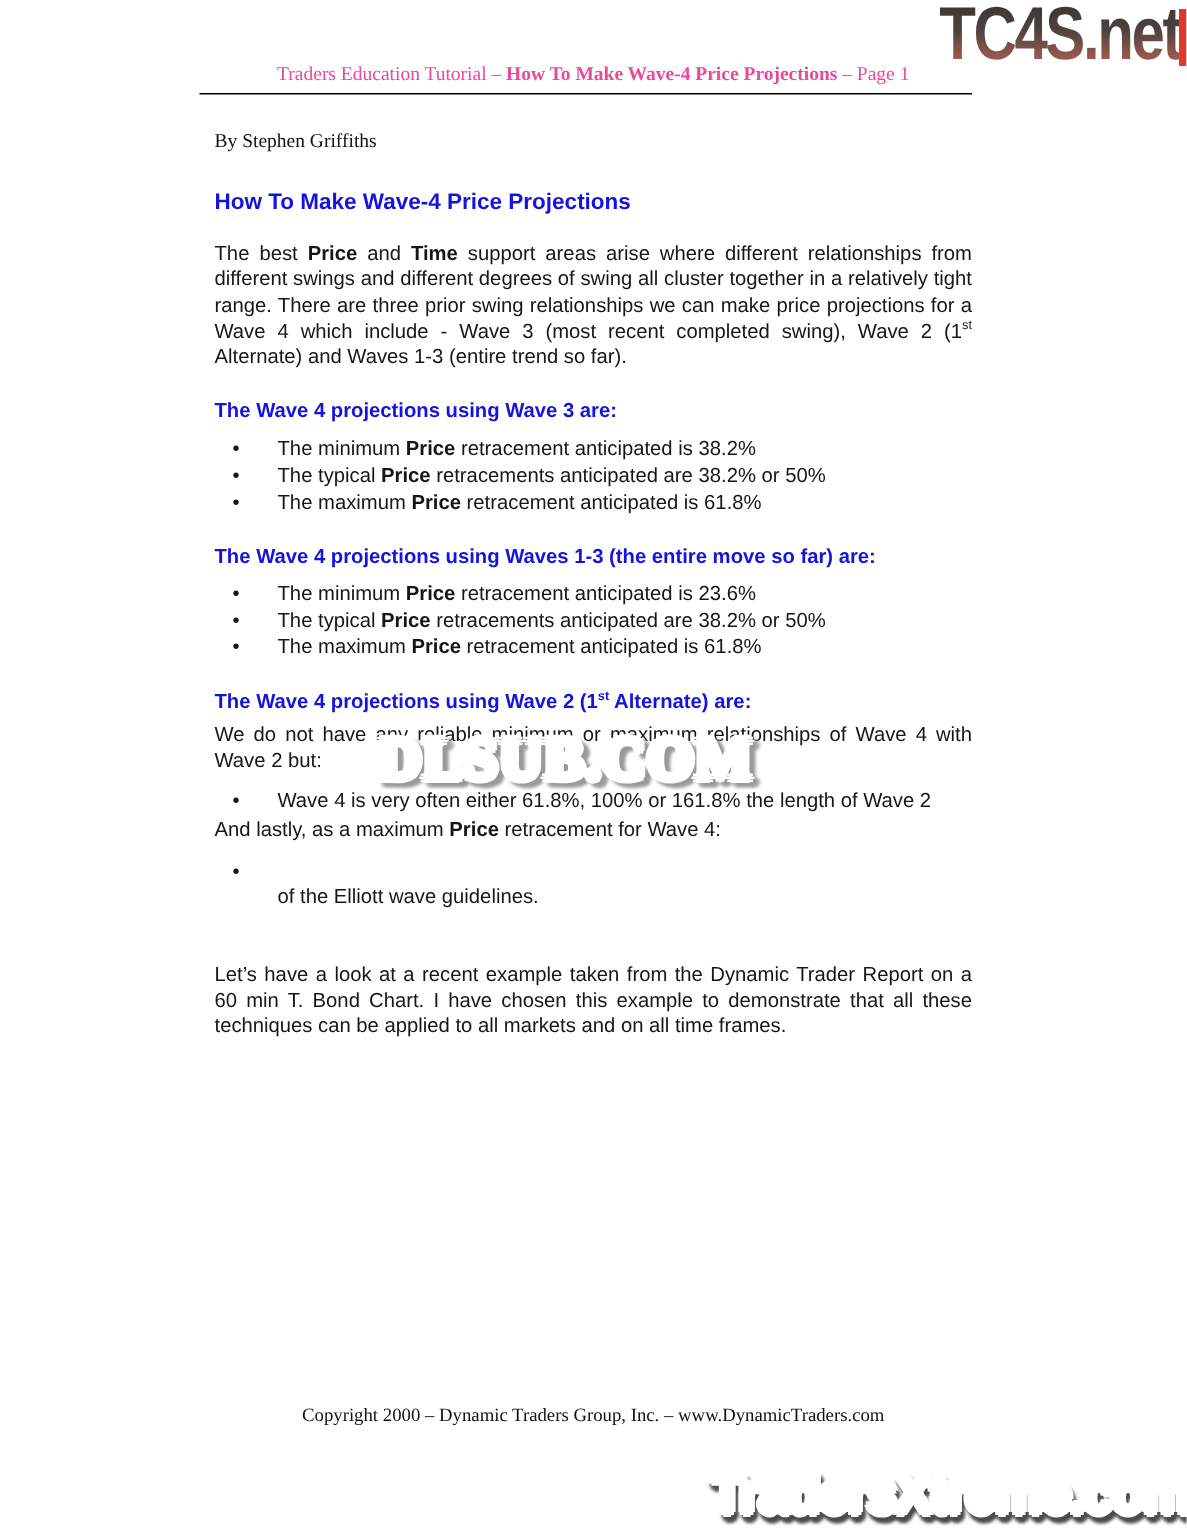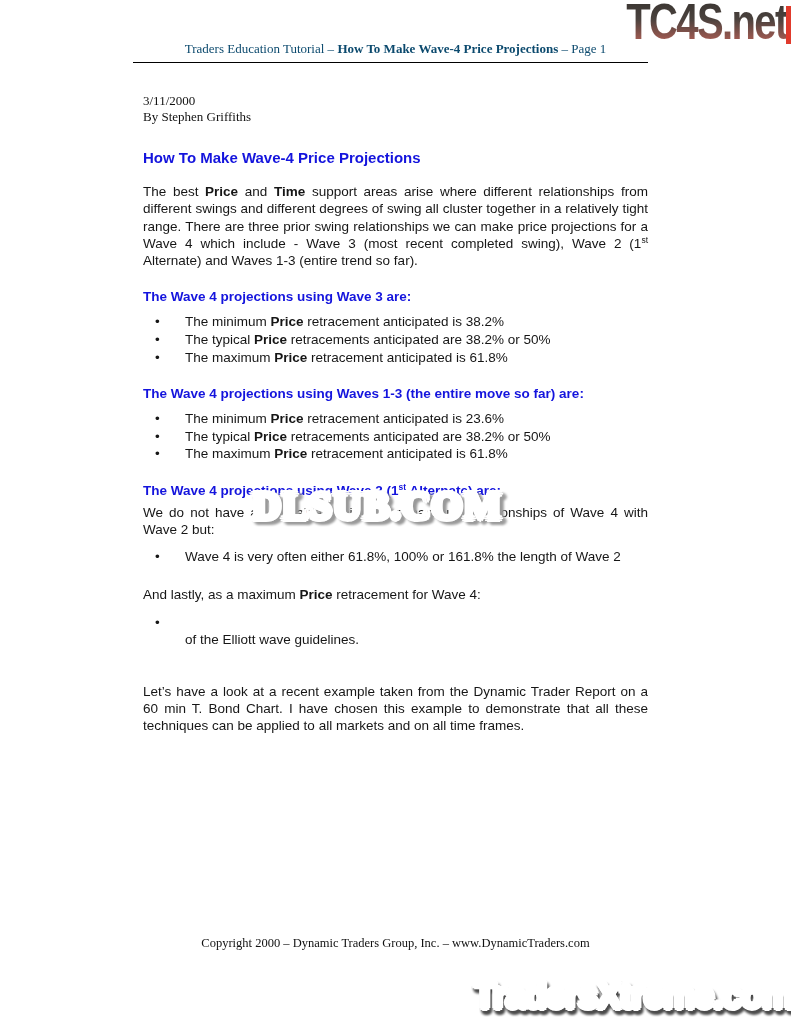--- a/index.html
+++ b/index.html
@@ -4,38 +4,38 @@
 <style>
   html,body{margin:0;padding:0;background:#ffffff;}
   body{width:791px;height:1024px;position:relative;overflow:hidden;
        font-family:"Liberation Sans",sans-serif;color:#161616;}
   .b{font-weight:bold;}
   .i{}
   sup{font-size:8.5px;line-height:0;vertical-align:super;}
 
   
   .hdr{position:absolute;top:41px;left:143px;width:505px;text-align:center;
-       font-family:"Liberation Serif",serif;font-size:13px;color:#0c4a6e;white-space:nowrap;}
+       font-family:"Liberation Serif",serif;font-size:13px;color:#ec4899;white-space:nowrap;}
   .hdr-rule{position:absolute;top:62px;left:133px;width:515px;border-top:1.6px solid #000;}
 
   
   .content{position:absolute;left:143px;top:86px;width:505px;
            font-size:13.5px;line-height:17.3px;}
   .title{margin:0;font-family:"Liberation Serif",serif;font-style:italic;font-weight:bold;
          font-size:30px;line-height:34px;color:var(--accent_blue,#1414dd);}
   .meta{font-family:"Liberation Serif",serif;font-size:13px;line-height:16px;color:#111;}
   .meta.first{margin-top:7px;}
   h2.sec{margin:24px 0 0;font-size:15px;line-height:18px;font-weight:bold;
          color:var(--accent_blue,#1414dd);}
   h3.sub{margin:19px 0 0;font-size:13.5px;line-height:17px;font-weight:bold;
          color:var(--accent_blue,#1414dd);}
   p{margin:0;}
   .just{text-align:justify;}
   .mt16{margin-top:16px;}
-  .mt14{margin-top:21px;}
+  .mt14{margin-top:2px;}
   .mt5{margin-top:5px;}
   .mt34{margin-top:34px;}
   .blist{margin-top:8px;}
   .blist.mt9{margin-top:9px;}
   .blist.mt10{margin-top:10px;}
   .li{display:flex;line-height:17.6px;}
   .dot{width:30px;padding-left:12px;flex:none;}
   .litext{flex:1;}
 
   
@@ -72,21 +72,20 @@
 
 <div class="page">
 
   <div class="hdr"><span>Traders Education Tutorial – </span><span class="b">How To Make Wave-4 Price Projections</span><span> – Page 1</span></div>
   <div class="hdr-rule"></div>
 
   <div class="wm-top">TC4S.net</div>
   <div class="corner-strip"></div>
 
   <div class="content">
-    <div class="meta first">3/11/2000</div>
     <div class="meta">By Stephen Griffiths</div>
 
     <h2 class="sec">How To Make Wave-4 Price Projections</h2>
     <p class="just mt16"><span>The best </span><span class="b">Price</span><span> and </span><span class="b">Time</span><span> support areas arise where </span><span class="i">different</span><span> relationships from </span><span class="i">different</span><span> swings and </span><span class="i">different degrees of swing</span><span> all </span><span class="i">cluster together</span><span> in a relatively tight range. There are three prior swing relationships we can make price projections for a Wave 4 which include - Wave 3 (most recent completed swing), Wave 2 (1</span><sup>st</sup><span> Alternate) and Waves 1-3 (entire trend so far).</span></p>
 
     <h3 class="sub">The Wave 4 projections using Wave 3 are:</h3>
     <div class="blist">
         <div class="li">
           <span class="dot">•</span>
           <span class="litext"><span>The </span><span class="i">minimum</span><span> </span><span class="b">Price</span><span> retracement anticipated is 38.2%</span></span>

